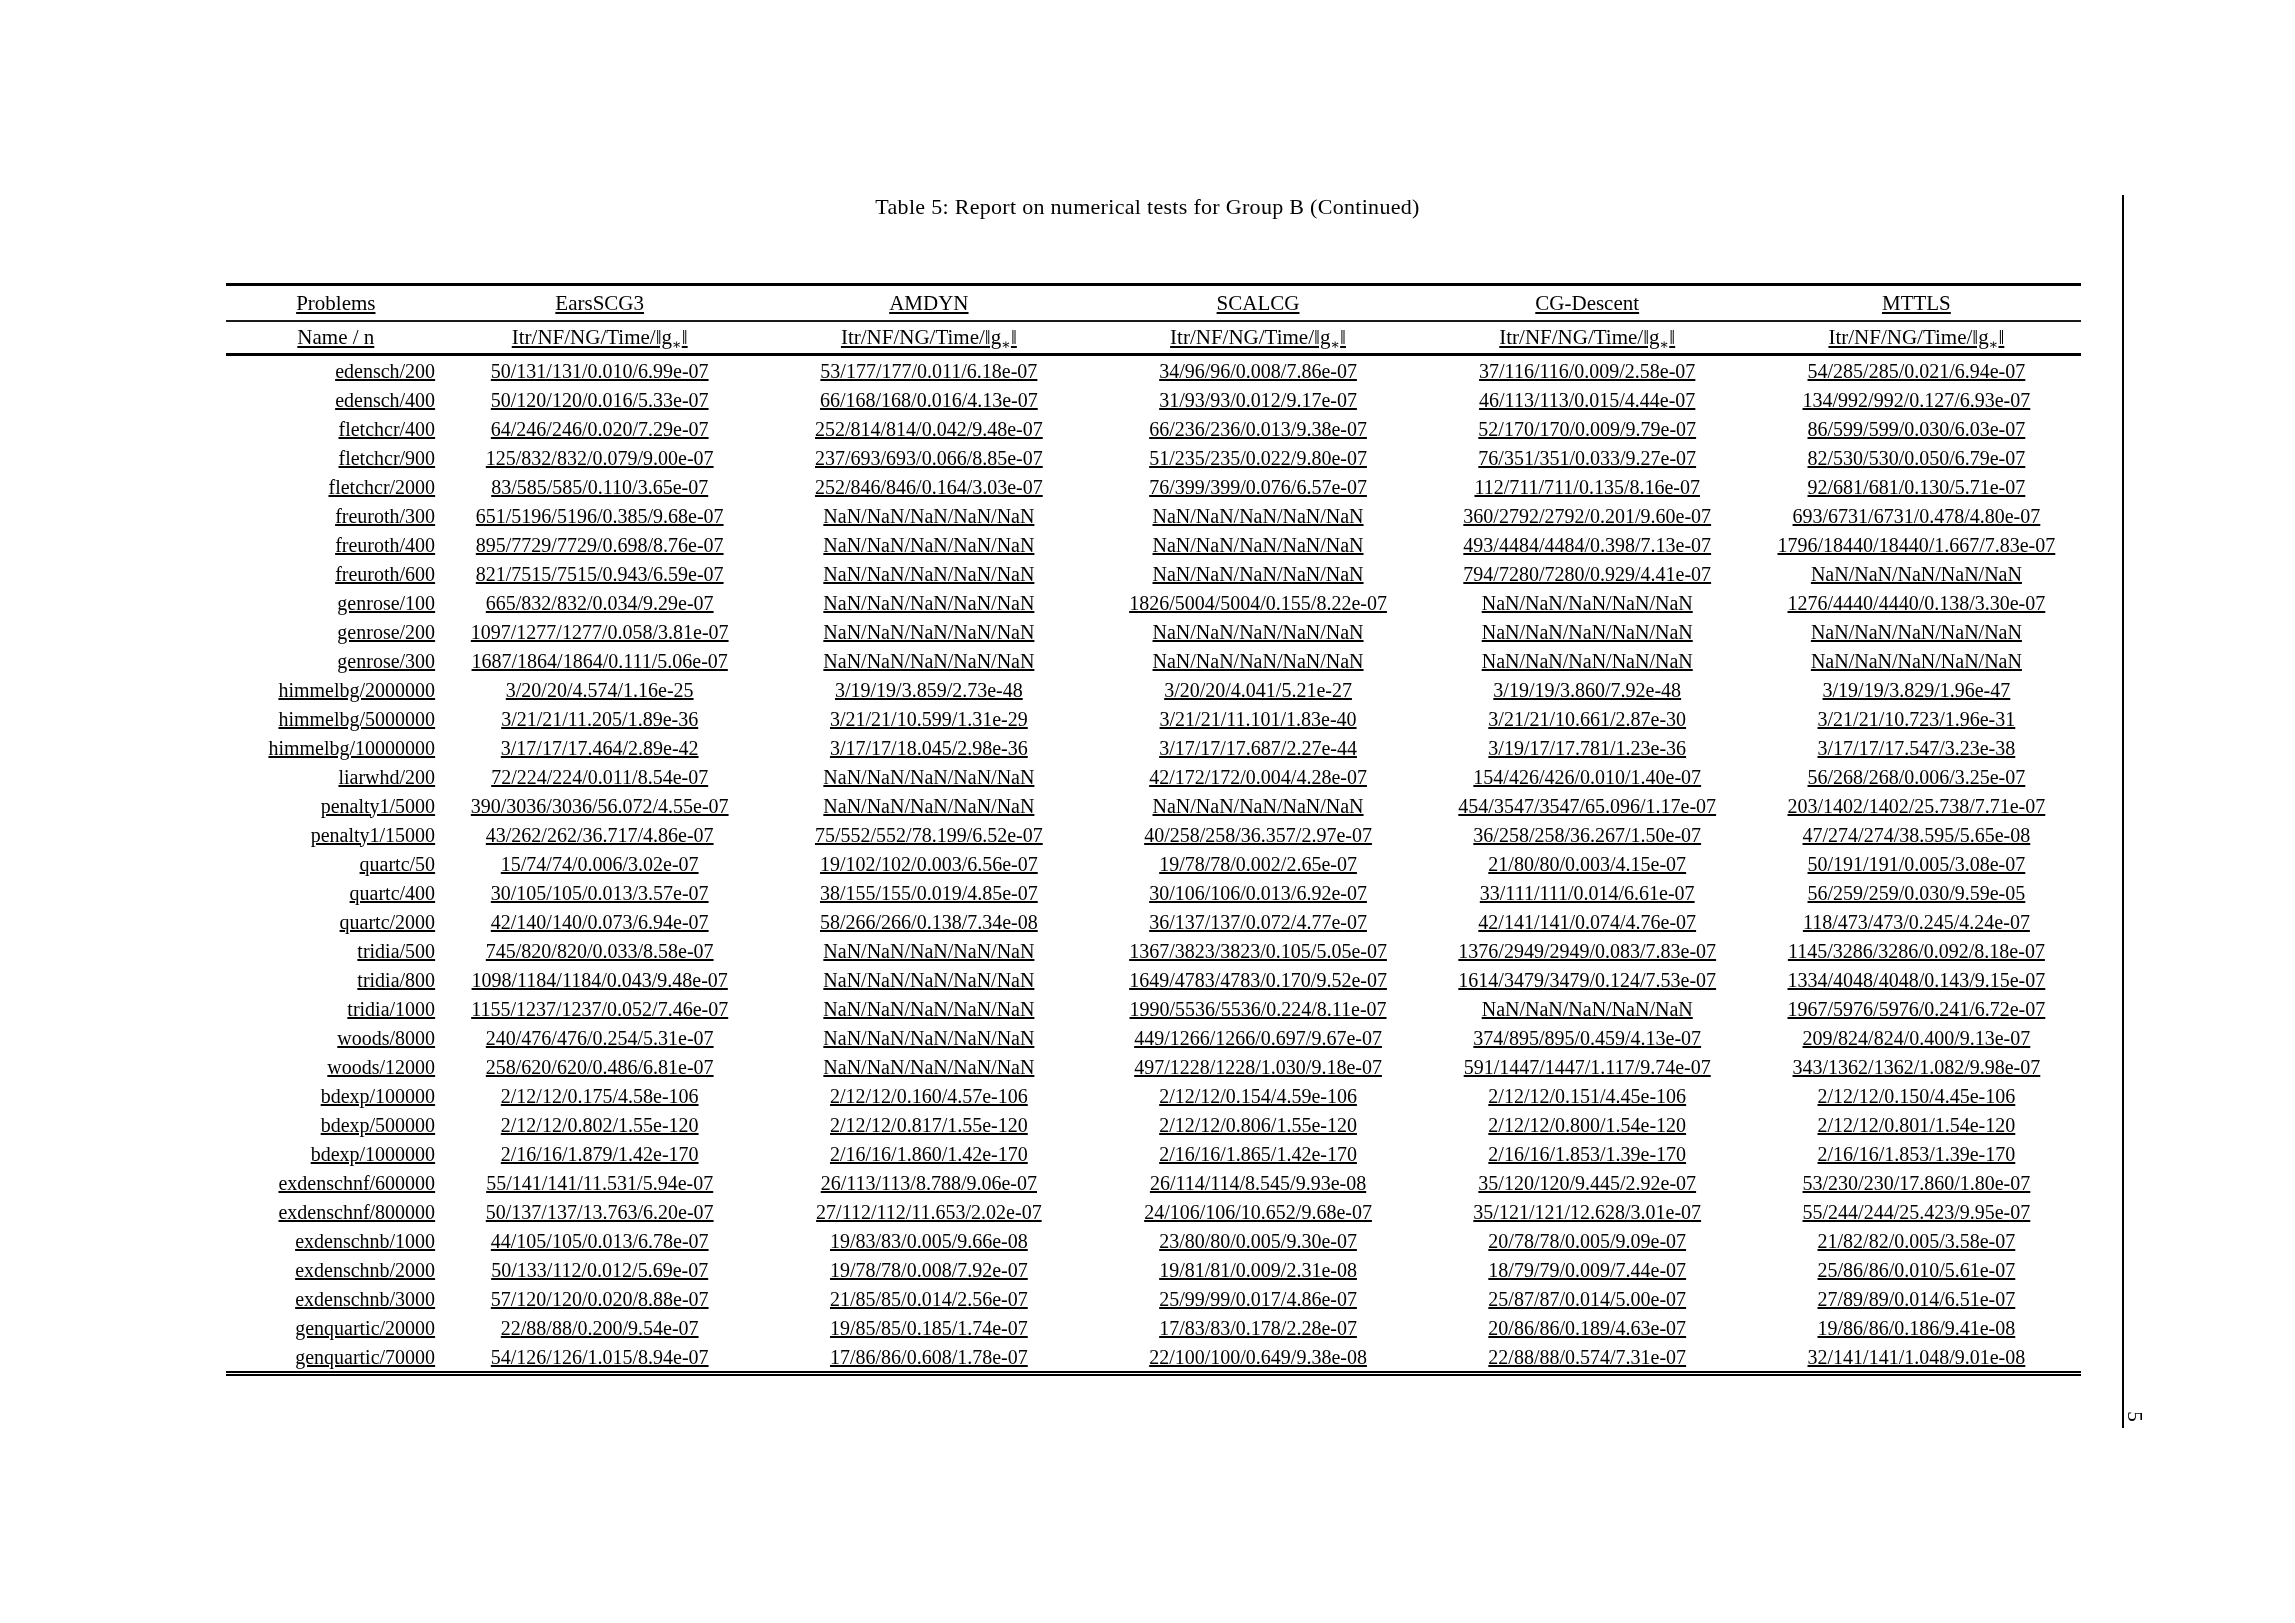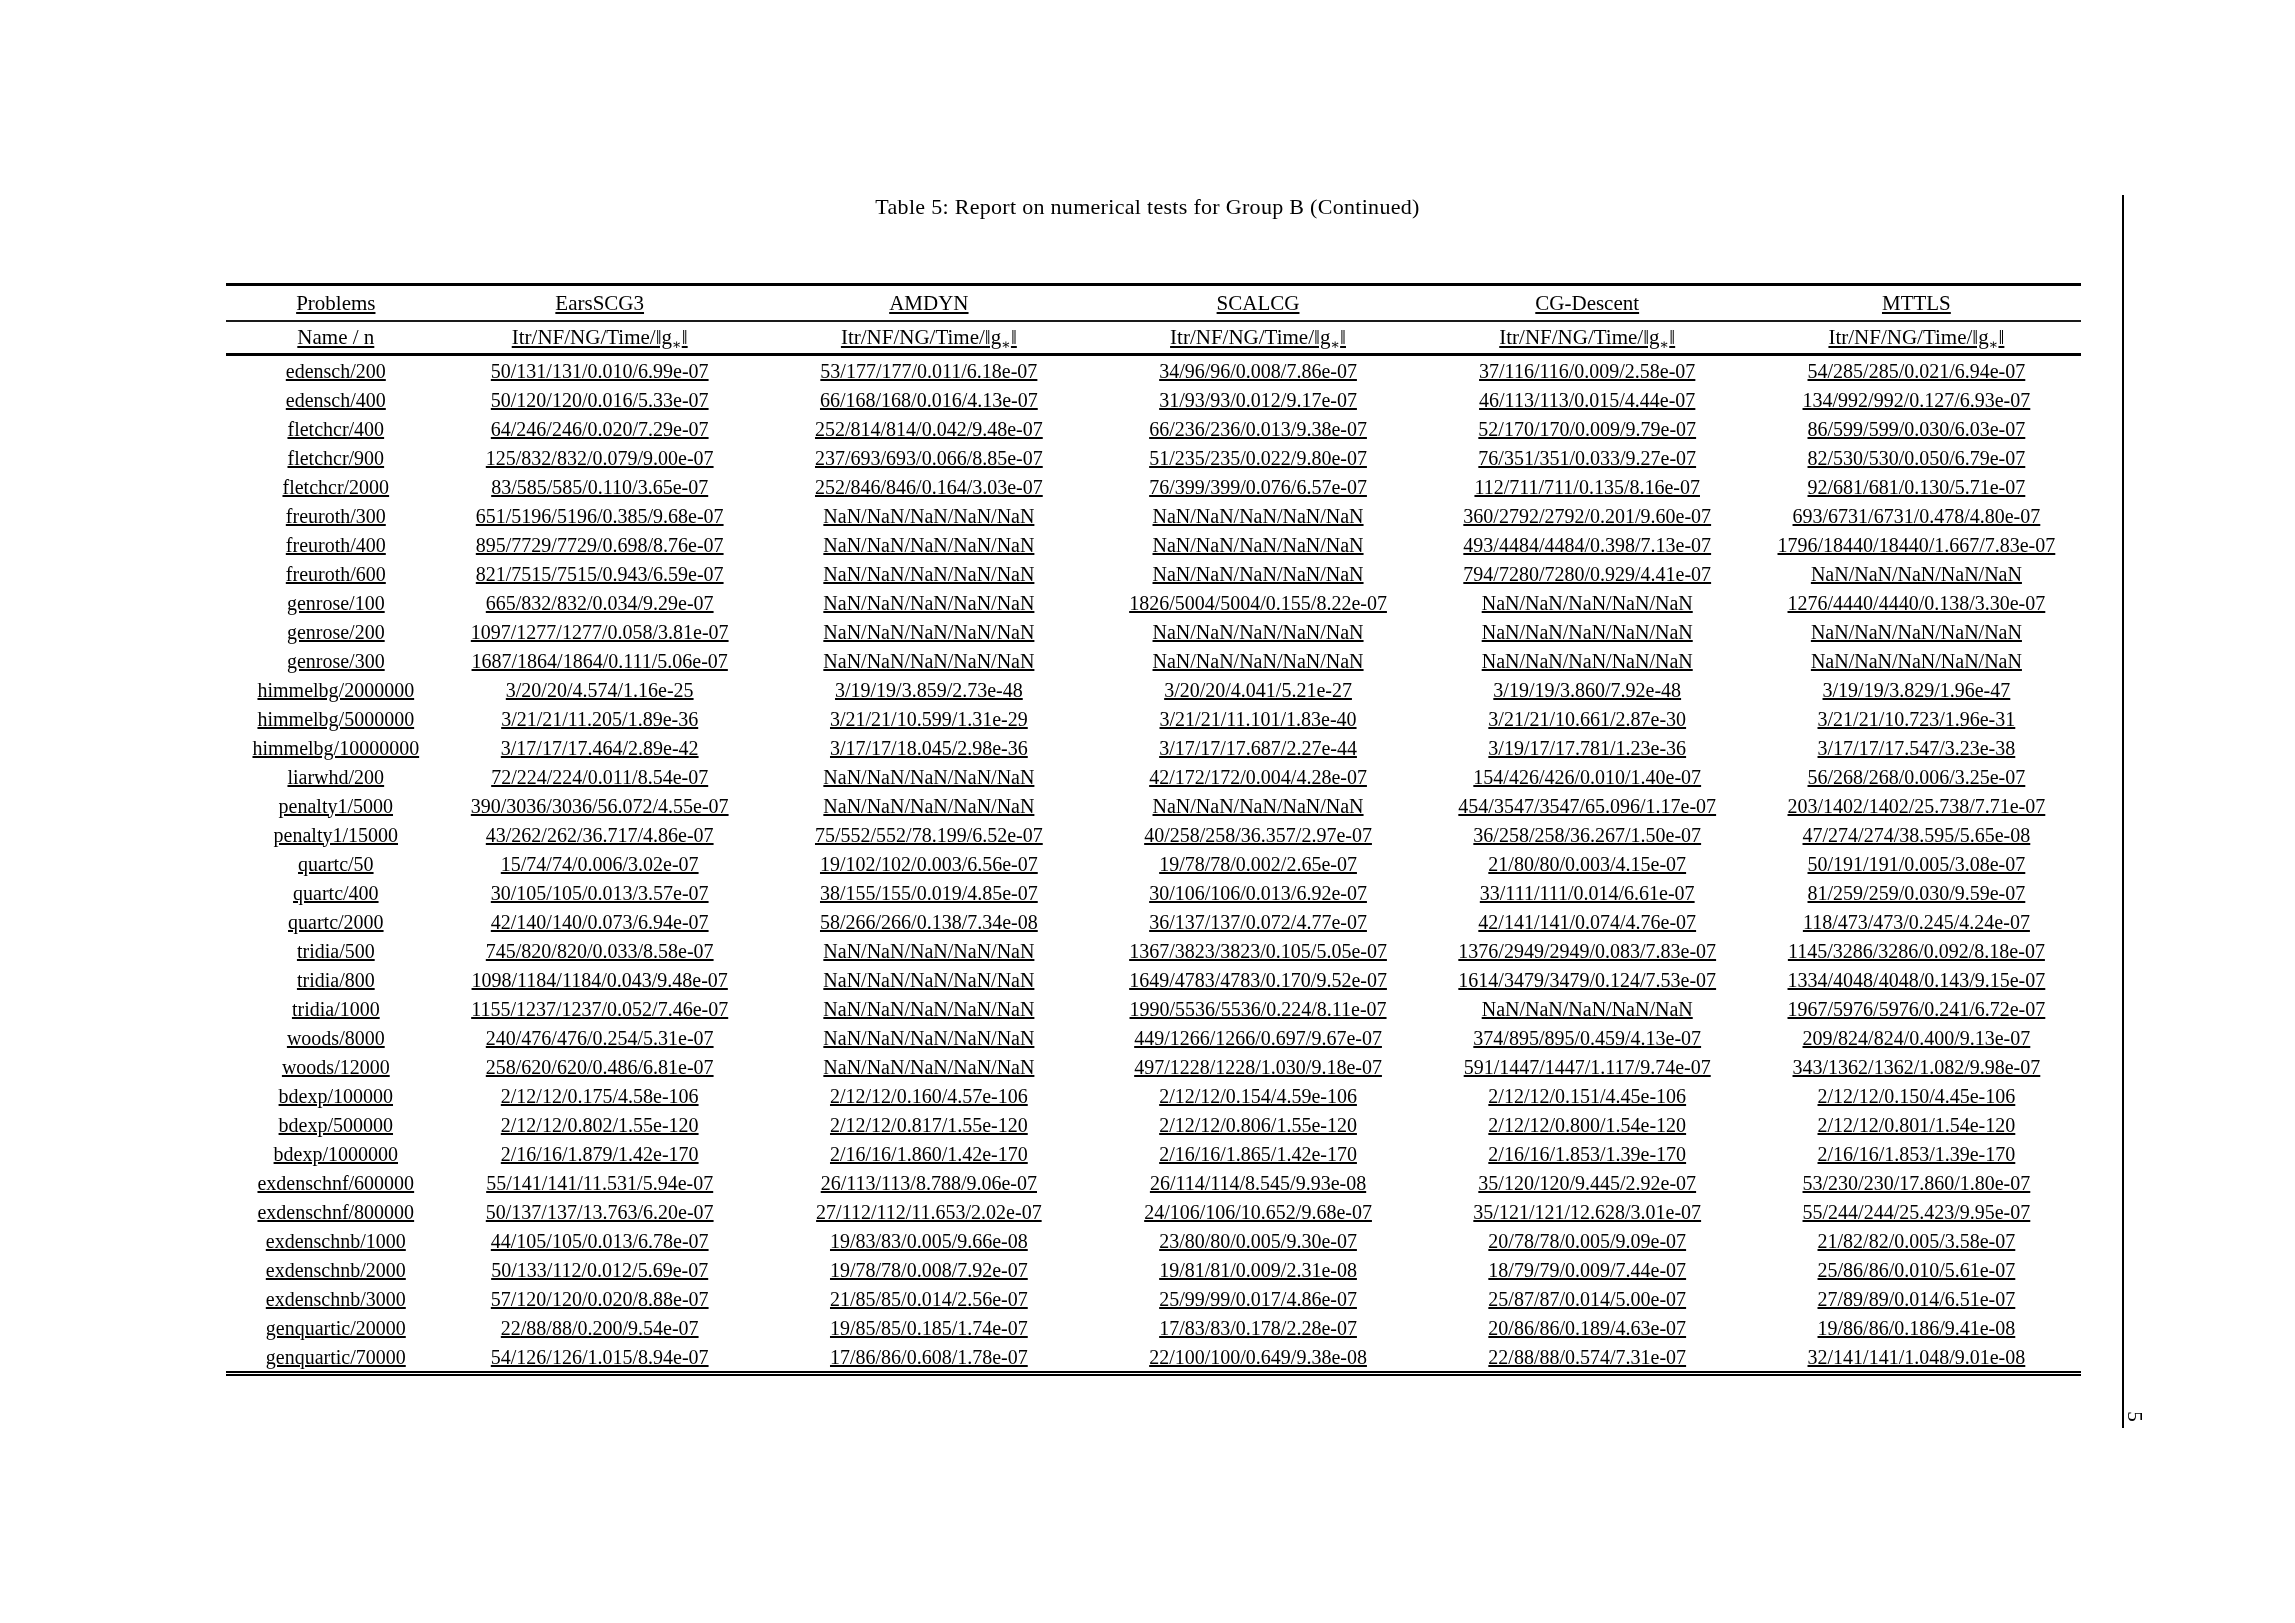--- a/index.html
+++ b/index.html
@@ -36,21 +36,21 @@
   col.solver-col { width: 329px; }
   thead th {
     font-weight: normal;
     font-size: 21px;
     padding: 0;
   }
   tr.solver-row { border-bottom: 2px solid #1a1a1a; }
   tr.solver-row th { height: 34px; text-align: center; }
   tr.metric-row { border-bottom: 3.9px solid #000; }
   tr.metric-row th { height: 31px; text-align: center; }
-  th.name, td.name { text-align: center; padding-left: 10.5px; }
+  th.name, td.name { text-align: right; padding-left: 10.5px; }
   tbody td {
     height: 29px;
     font-size: 20px;
     text-align: center;
     padding: 0;
     line-height: 1;
     white-space: nowrap;
   }
   sub.star { font-size: 68%; line-height: 0; }
   .changebar {
@@ -244,21 +244,21 @@
           <td>19/78/78/0.002/2.65e-07</td>
           <td>21/80/80/0.003/4.15e-07</td>
           <td>50/191/191/0.005/3.08e-07</td>
         </tr>
         <tr>
           <td class="name">quartc/400</td>
           <td>30/105/105/0.013/3.57e-07</td>
           <td>38/155/155/0.019/4.85e-07</td>
           <td>30/106/106/0.013/6.92e-07</td>
           <td>33/111/111/0.014/6.61e-07</td>
-          <td>81/259/259/0.030/9.59e-07</td>
+          <td>56/259/259/0.030/9.59e-05</td>
         </tr>
         <tr>
           <td class="name">quartc/2000</td>
           <td>42/140/140/0.073/6.94e-07</td>
           <td>58/266/266/0.138/7.34e-08</td>
           <td>36/137/137/0.072/4.77e-07</td>
           <td>42/141/141/0.074/4.76e-07</td>
           <td>118/473/473/0.245/4.24e-07</td>
         </tr>
         <tr>

